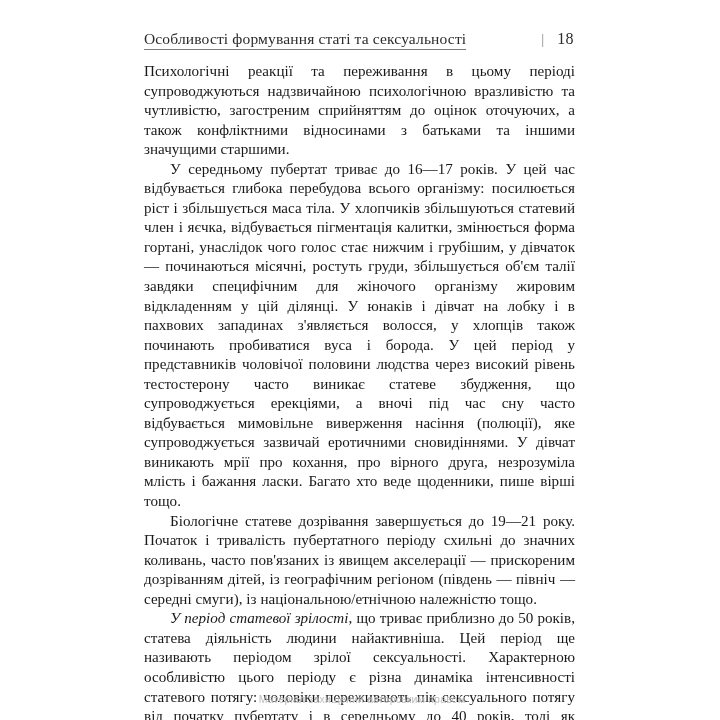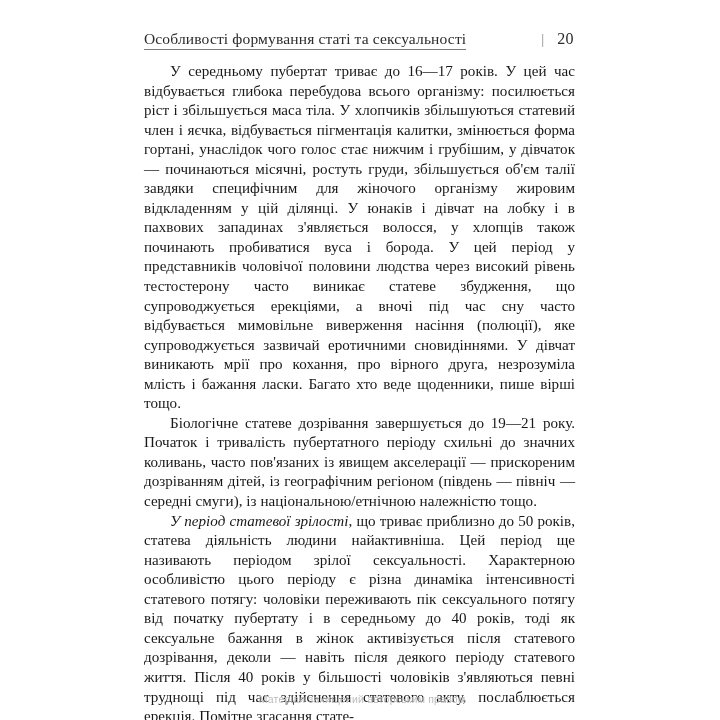--- a/index.html
+++ b/index.html
@@ -123,26 +123,27 @@
 </head>
 <body>
 
 <div class="page">
 
 
   <div class="running-head">
     <span class="running-head-title">Особливості формування статі та сексуальності</span>
     <span class="running-head-right">
       <span class="running-head-rule">|</span>
-      <span class="running-head-folio">20</span>
+      <span class="running-head-folio">18</span>
     </span>
   </div>
 
   <div class="textblock">
 
+    <p class="para first">Психологічні реакції та переживання в цьому періоді супроводжуються надзвичайною психологічною вразливістю та чутливістю, загостреним сприйняттям до оцінок оточуючих, а також конфліктними відносинами з батьками та іншими значущими старшими.</p>
 
     <p class="para">У середньому пубертат триває до 16—17 років. У цей час відбувається глибока перебудова всього організму: посилюється ріст і збільшується маса тіла. У хлопчиків збільшуються статевий член і яєчка, відбувається пігментація калитки, змінюється форма гортані, унаслідок чого голос стає нижчим і грубішим, у дівчаток — починаються місячні, ростуть груди, збільшується об'єм талії завдяки специфічним для жіночого організму жировим відкладенням у цій ділянці. У юнаків і дівчат на лобку і в пахвових западинах з'являється волосся, у хлопців також починають пробиватися вуса і борода. У цей період у представників чоловічої половини людства через високий рівень тестостерону часто виникає статеве збудження, що супроводжується ерекціями, а вночі під час сну часто відбувається мимовільне виверження насіння (полюції), яке супроводжується зазвичай еротичними сновидіннями. У дівчат виникають мрії про кохання, про вірного друга, незрозуміла млість і бажання ласки. Багато хто веде щоденники, пише вірші тощо.</p>
 
     <p class="para">Біологічне статеве дозрівання завершується до 19—21 року. Початок і тривалість пубертатного періоду схильні до значних коливань, часто пов'язаних із явищем акселерації — прискореним дозріванням дітей, із географічним регіоном (південь — північ — середні смуги), із національною/етнічною належністю тощо.</p>
 
     <p class="para"><em>У період статевої зрілості</em><span>, що триває приблизно до 50 років, статева діяльність людини найактивніша. Цей період ще називають періодом зрілої сексуальності. Характерною особливістю цього періоду є різна динаміка інтенсивності статевого потягу: чоловіки переживають пік сексуального потягу від початку пубертату і в середньому до 40 років, тоді як сексуальне бажання в жінок активізується після статевого дозрівання, деколи — навіть після деякого періоду статевого життя. Після 40 років у більшості чоловіків з'являються певні труднощі під час здійснення статевого акту, послаблюється ерекція. Помітне згасання стате-</span></p>
 
   </div>
 
   <div class="copyright-watermark">Матеріал захищений авторським правом</div>

